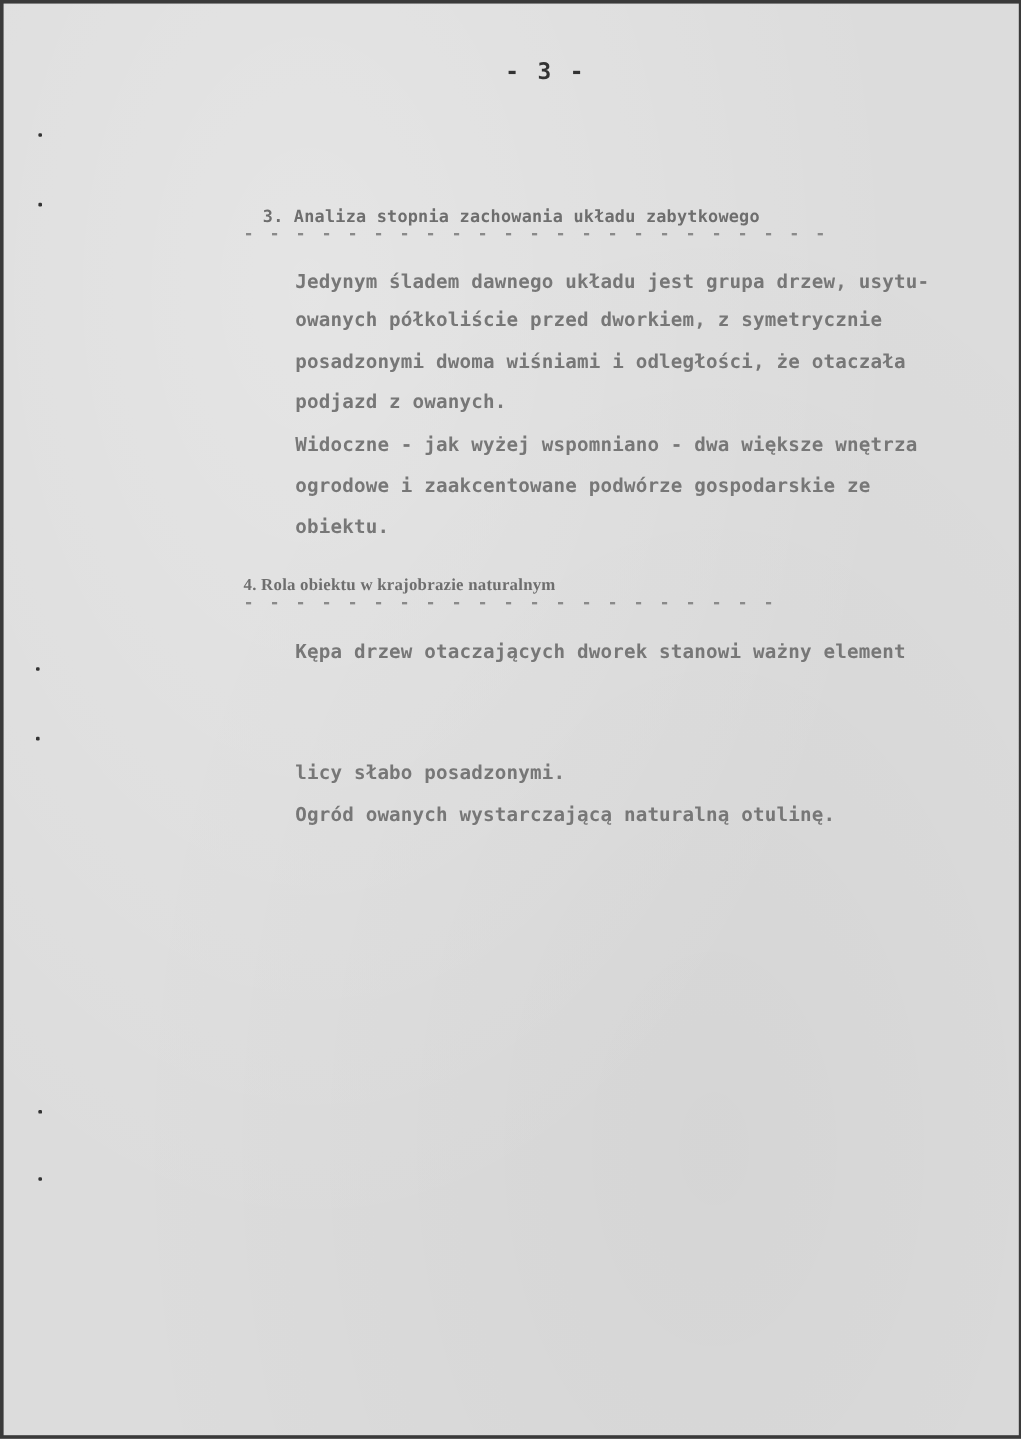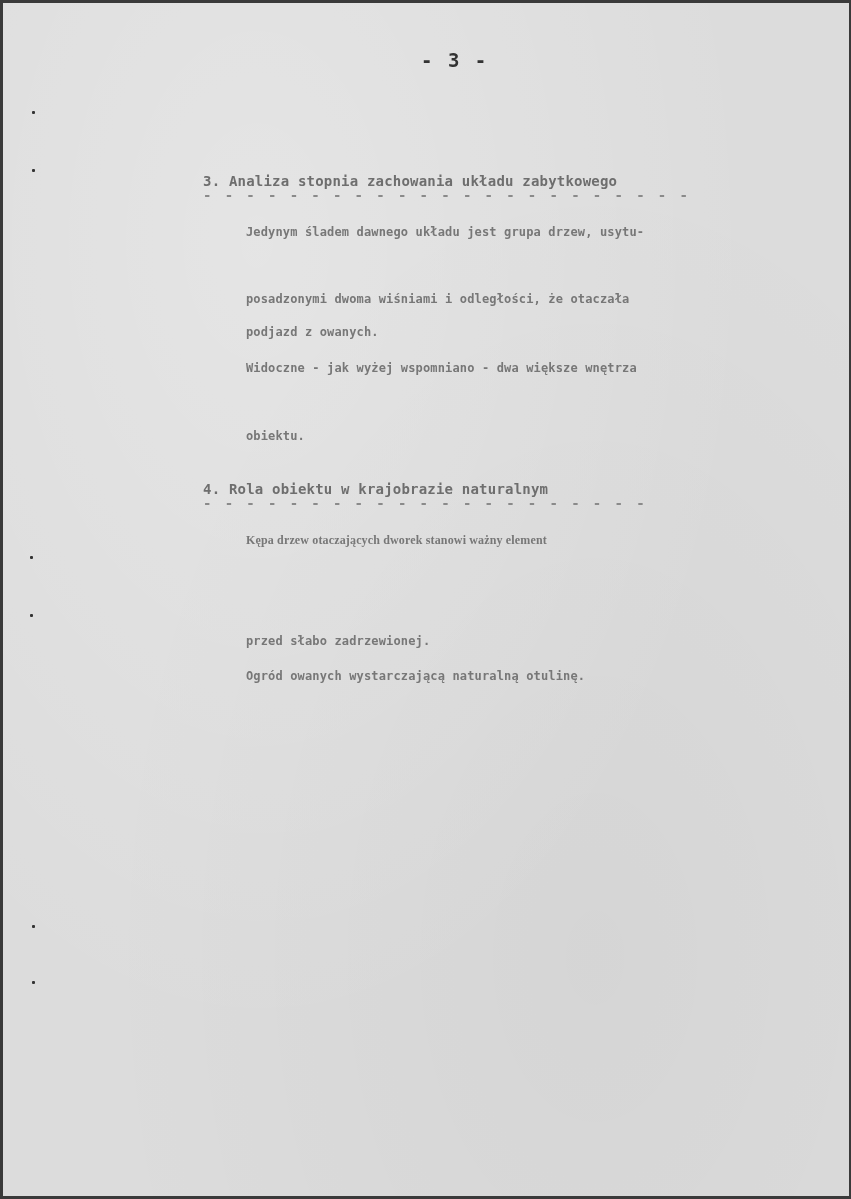--- a/index.html
+++ b/index.html
@@ -27,48 +27,50 @@
       font-size: 14px; font-weight: bold; color: #6e6e6e;
       white-space: nowrap; letter-spacing: 0.2px;
     }
     .underline {
       position: absolute; left: 200px;
       font-size: 14px; font-weight: bold; color: #8a8a8a;
       white-space: nowrap; letter-spacing: 2.4px;
     }
     .line {
       position: absolute; left: 243px;
-      font-size: 12px; font-weight: bold; color: #777;
+      font-size: 16px; font-weight: bold; color: #777;
       white-space: nowrap; letter-spacing: 0.15px;
     }
     .mark {
       position: absolute; width: 3px; height: 3px; background: #333; border-radius: 1px;
     }
   </style>
 </head>
 <body>
 
 <div class="page">
 
   <div class="pgnum">- 3 -</div>
 
-  <div class="heading" style="top:170px;">3. Analiza stopnia zachowania układu zabytkowego</div>
+  <div class="heading" style="top:170px;margin-left:16px;">3. Analiza stopnia zachowania układu zabytkowego</div>
   <div class="underline" style="top:184px;">- - - - - - - - - - - - - - - - - - - - - - -</div>
 
   <div class="line" style="top:222px;">Jedynym śladem dawnego układu jest grupa drzew, usytu-</div>
+  <div class="line" style="top:254px;">owanych półkoliście przed dworkiem, z symetrycznie</div>
   <div class="line" style="top:289px;">posadzonymi dwoma wiśniami i odległości, że otaczała</div>
   <div class="line" style="top:322px;">podjazd z owanych.</div>
   <div class="line" style="top:358px;">Widoczne - jak wyżej wspomniano - dwa większe wnętrza</div>
+  <div class="line" style="top:392px;">ogrodowe i zaakcentowane podwórze gospodarskie ze</div>
   <div class="line" style="top:426px;">obiektu.</div>
 
-  <div class="heading" style="top:478px;">4. Rola obiektu w krajobrazie naturalnym</div>
+  <div class="heading" style="top:478px;font-family:Liberation Serif, serif;">4. Rola obiektu w krajobrazie naturalnym</div>
   <div class="underline" style="top:492px;">- - - - - - - - - - - - - - - - - - - - -</div>
 
-  <div class="line" style="top:530px;font-family:Liberation Serif, serif;">Kępa drzew otaczających dworek stanowi ważny element</div>
-  <div class="line" style="top:631px;">przed słabo zadrzewionej.</div>
+  <div class="line" style="top:530px;">Kępa drzew otaczających dworek stanowi ważny element</div>
+  <div class="line" style="top:631px;">licy słabo posadzonymi.</div>
   <div class="line" style="top:666px;">Ogród owanych wystarczającą naturalną otulinę.</div>
 
   <div class="mark" style="left:29px; top:108px;"></div>
   <div class="mark" style="left:29px; top:166px;"></div>
   <div class="mark" style="left:27px; top:553px;"></div>
   <div class="mark" style="left:27px; top:611px;"></div>
   <div class="mark" style="left:29px; top:922px;"></div>
   <div class="mark" style="left:29px; top:978px;"></div>
 </div>
 

